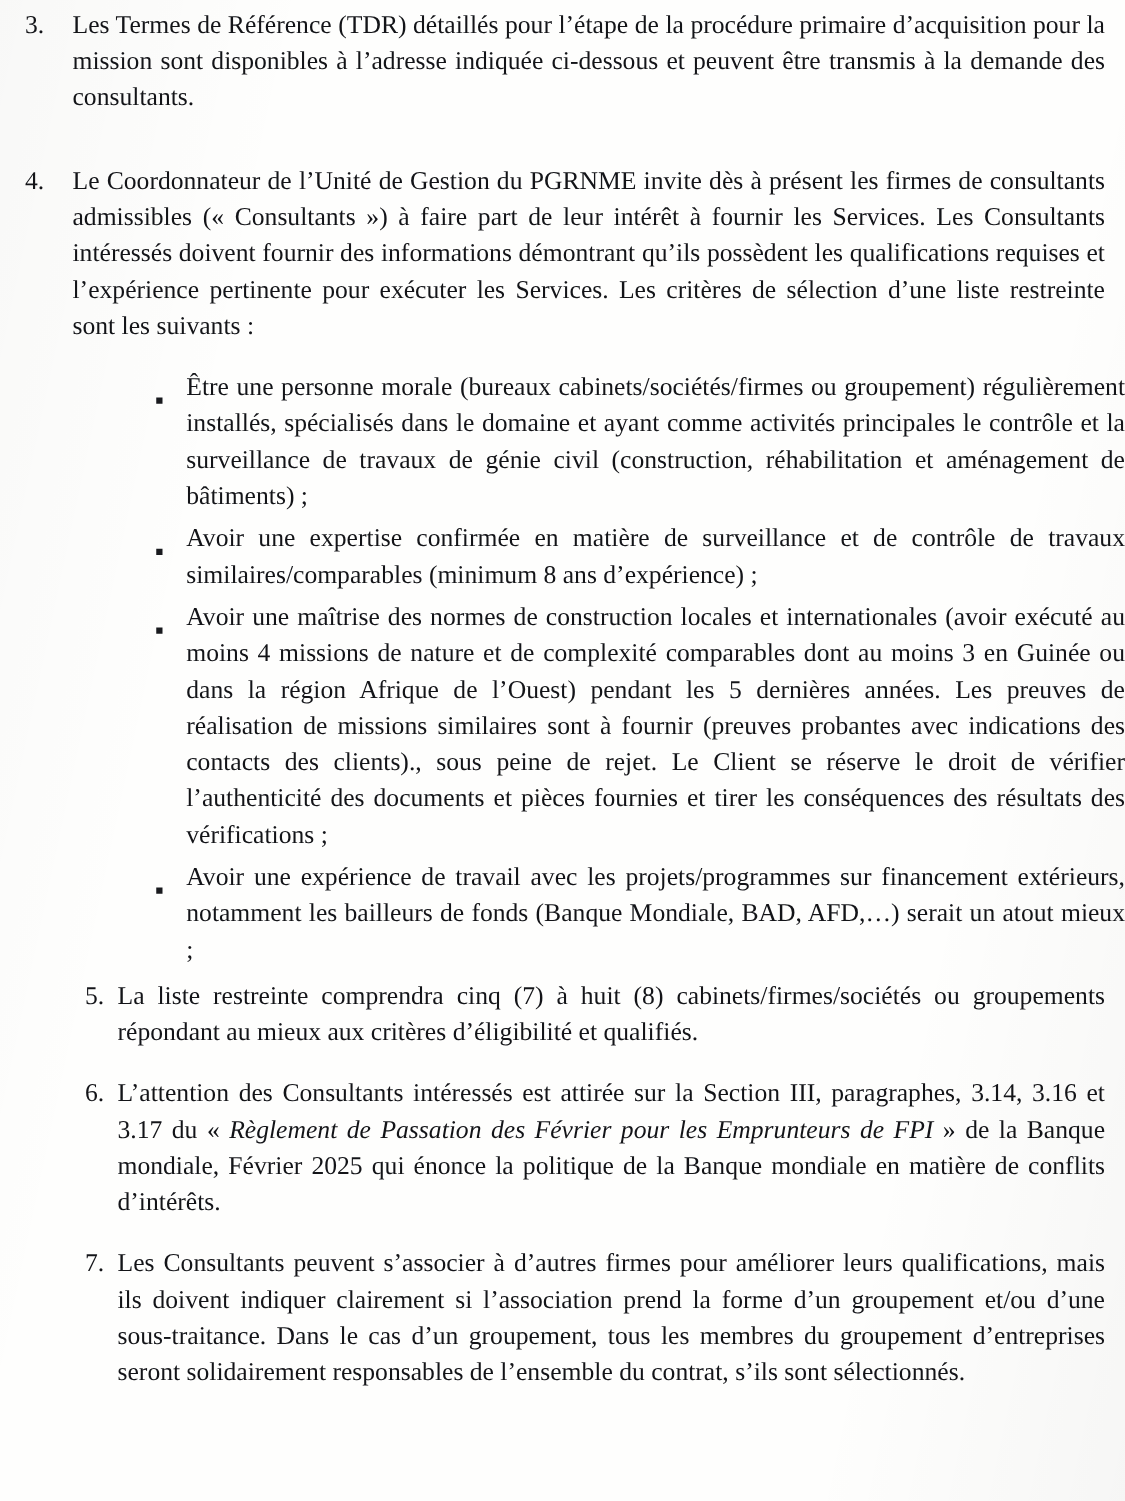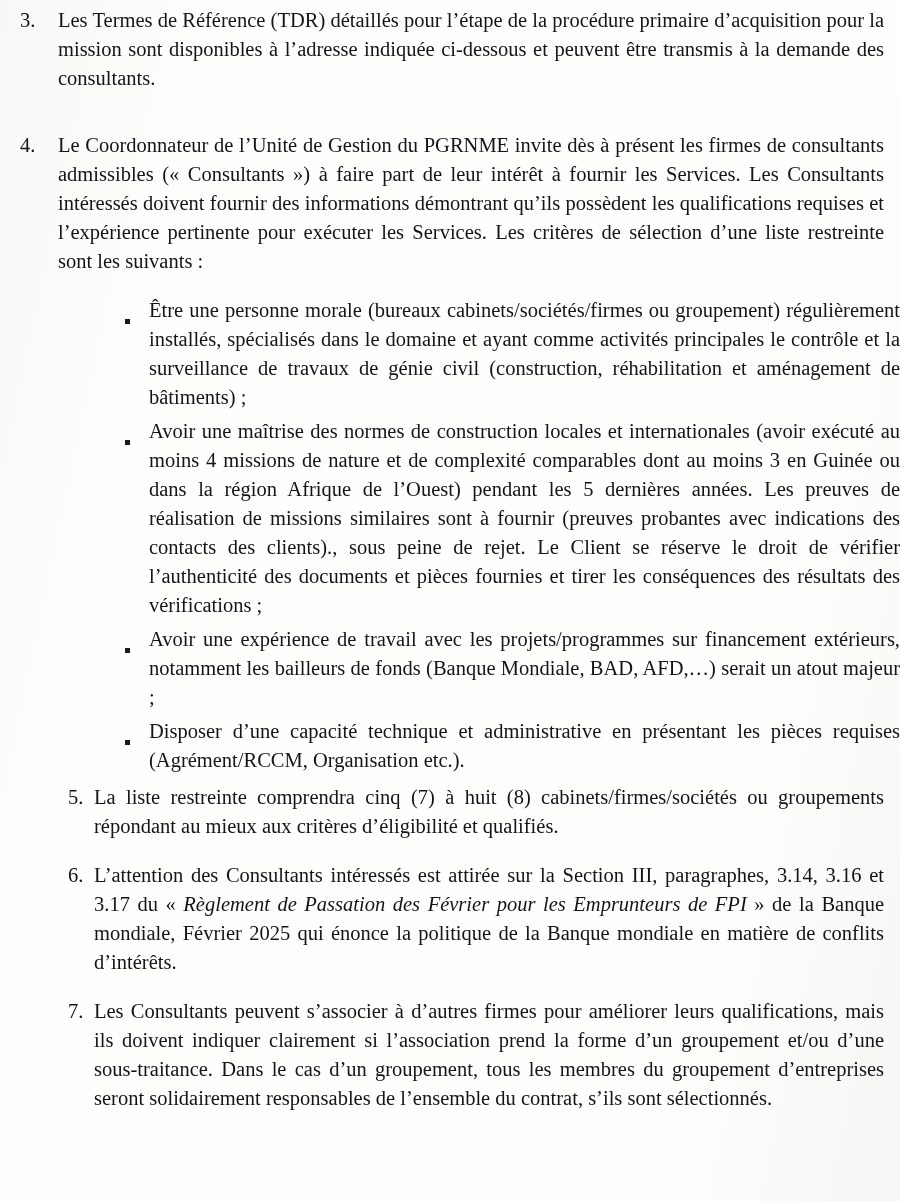--- a/index.html
+++ b/index.html
@@ -138,35 +138,35 @@
       <div class="content">Le Coordonnateur de l’Unité de Gestion du PGRNME invite dès à présent les firmes de consultants admissibles (« Consultants ») à faire part de leur intérêt à fournir les Services. Les Consultants intéressés doivent fournir des informations démontrant qu’ils possèdent les qualifications requises et l’expérience pertinente pour exécuter les Services. Les critères de sélection d’une liste restreinte sont les suivants :</div>
     </div>
 
     <div class="bullets-wrap">
 
       <div class="bullet-item">
         <span class="bullet-marker"><span class="bullet-glyph"></span></span>
         <div class="content">Être une personne morale (bureaux cabinets/sociétés/firmes ou groupement) régulièrement installés, spécialisés dans le domaine et ayant comme activités principales le contrôle et la surveillance de travaux de génie civil (construction, réhabilitation et aménagement de bâtiments) ;</div>
       </div>
 
+      <div class="bullet-item">
+        <span class="bullet-marker"><span class="bullet-glyph"></span></span>
+        <div class="content">Avoir une expertise confirmée en matière de surveillance et de contrôle de travaux similaires/comparables (minimum 8 ans d’expérience) ;</div>
+      </div>
 
       <div class="bullet-item">
         <span class="bullet-marker"><span class="bullet-glyph"></span></span>
         <div class="content">Avoir une maîtrise des normes de construction locales et internationales (avoir exécuté au moins 4 missions de nature et de complexité comparables dont au moins 3 en Guinée ou dans la région Afrique de l’Ouest) pendant les 5 dernières années. Les preuves de réalisation de missions similaires sont à fournir (preuves probantes avec indications des contacts des clients)., sous peine de rejet. Le Client se réserve le droit de vérifier l’authenticité des documents et pièces fournies et tirer les conséquences des résultats des vérifications ;</div>
       </div>
 
       <div class="bullet-item">
         <span class="bullet-marker"><span class="bullet-glyph"></span></span>
-        <div class="content">Avoir une expérience de travail avec les projets/programmes sur financement extérieurs, notamment les bailleurs de fonds (Banque Mondiale, BAD, AFD,…) serait un atout majeur ;</div>
+        <div class="content">Avoir une expérience de travail avec les projets/programmes sur financement extérieurs, notamment les bailleurs de fonds (Banque Mondiale, BAD, AFD,…) serait un atout mieux ;</div>
       </div>
 
-      <div class="bullet-item">
-        <span class="bullet-marker"><span class="bullet-glyph"></span></span>
-        <div class="content">Disposer d’une capacité technique et administrative en présentant les pièces requises (Agrément/RCCM, Organisation etc.).</div>
-      </div>
 
     </div>
 
 
     <div class="num-item lvl2">
       <div class="marker">5.</div>
       <div class="content">La liste restreinte comprendra cinq (7) à huit (8) cabinets/firmes/sociétés ou groupements répondant au mieux aux critères d’éligibilité et qualifiés.</div>
     </div>
 
     <div class="num-item lvl2">

